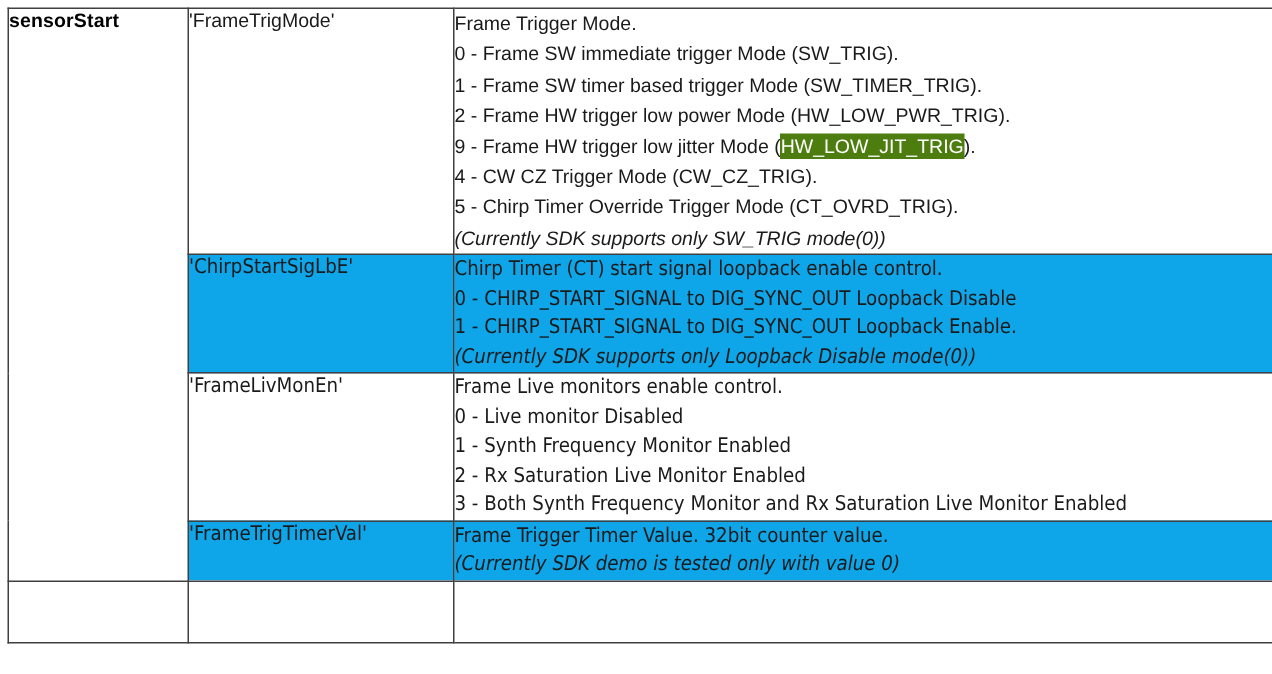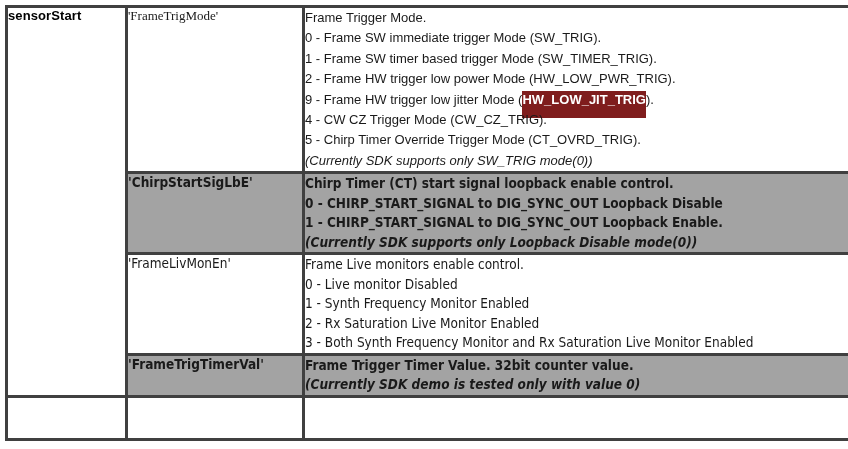--- a/index.html
+++ b/index.html
@@ -25,21 +25,21 @@
   
   .doc-table {
     position: absolute;
     left: 5px;
     top: 5px;
     width: 1020px;          
     border-collapse: collapse;
     table-layout: fixed;
   }
   .doc-table td {
-    border: 3px solid #404040;
+    border: 1px solid #404040;
     padding: 0;
     vertical-align: top;
     background: #ffffff;
   }
 
   col.c-group { width: 120px; }
   col.c-param { width: 177px; }
   col.c-desc  { width: 723px; }
 
   
@@ -51,55 +51,53 @@
     font-size: 13px;
     color: #000000;
     letter-spacing: .1px;
   }
   .param-cell {
     vertical-align: middle;
     padding: 0 0 0 8px;
     font-size: 13px;
     color: #1a1a1a;
     white-space: nowrap;
-    font-family: Liberation Serif, serif;
   }
   .desc-cell {
     padding: 6px 8px 7px 8px;
     font-size: 13px;
     color: #1a1a1a;
   }
 
   
-  tr.shaded > td { background: #a3a3a3; font-weight: bold; }
+  tr.shaded > td { background: #0ea5e9; }
 
   
   tr.narrow .param-cell,
   tr.narrow .desc-cell {
     font-family: "Liberation Sans Narrow", "DejaVu Sans Condensed", "Liberation Sans", sans-serif;
     font-stretch: condensed;
     font-size: 13.5px;
   }
 
   .line {
     display: block;
     line-height: 20.4px;
     white-space: nowrap;
   }
   tr.narrow .line { line-height: 19.5px; }
 
   .note { font-style: italic; }
 
   
   .selected {
-    background: #7f1d1d;
+    background: #4d7c0f;
     color: #ffffff;
-    padding: 1px 0 11px 0;
+    padding: 1px 0 1px 0;
     box-shadow: 0 0 0 0 transparent;
-    font-weight: bold;
   }
 
   
   .tail-row td { height: 40px; }
 </style>
 </head>
 <body>
 
 <div id="page">
 

